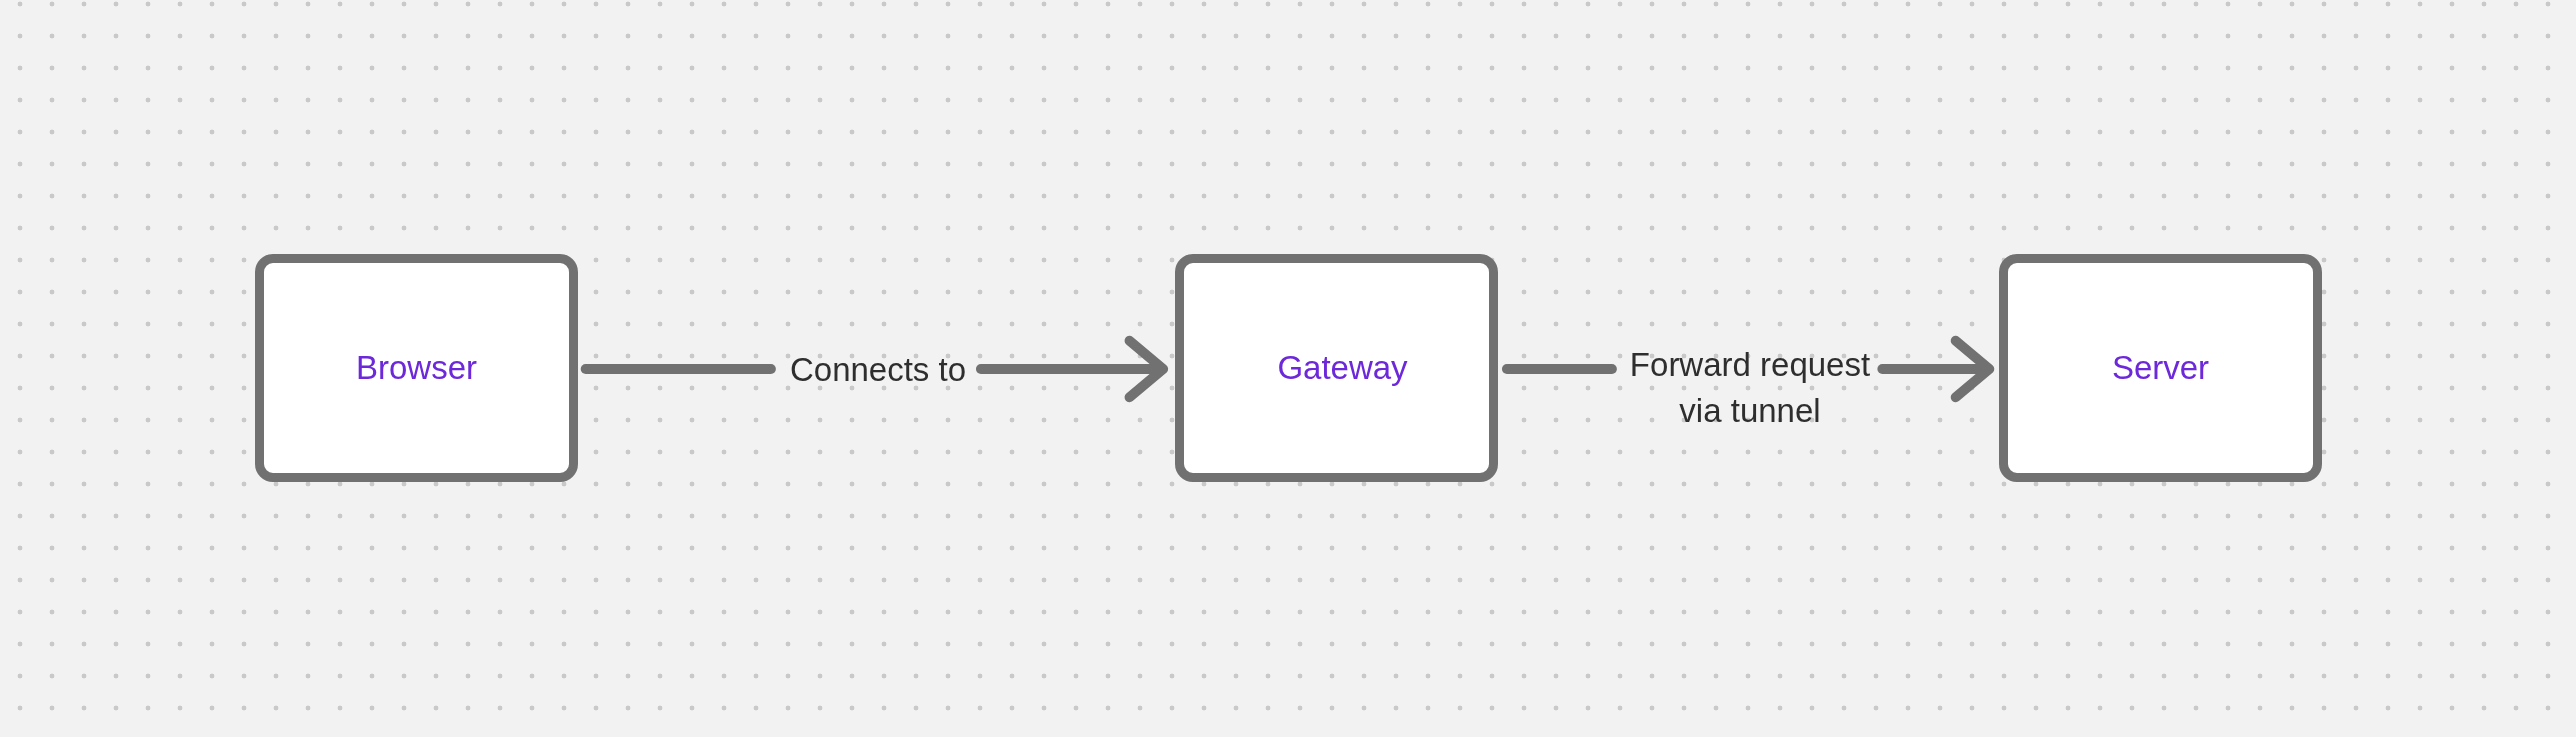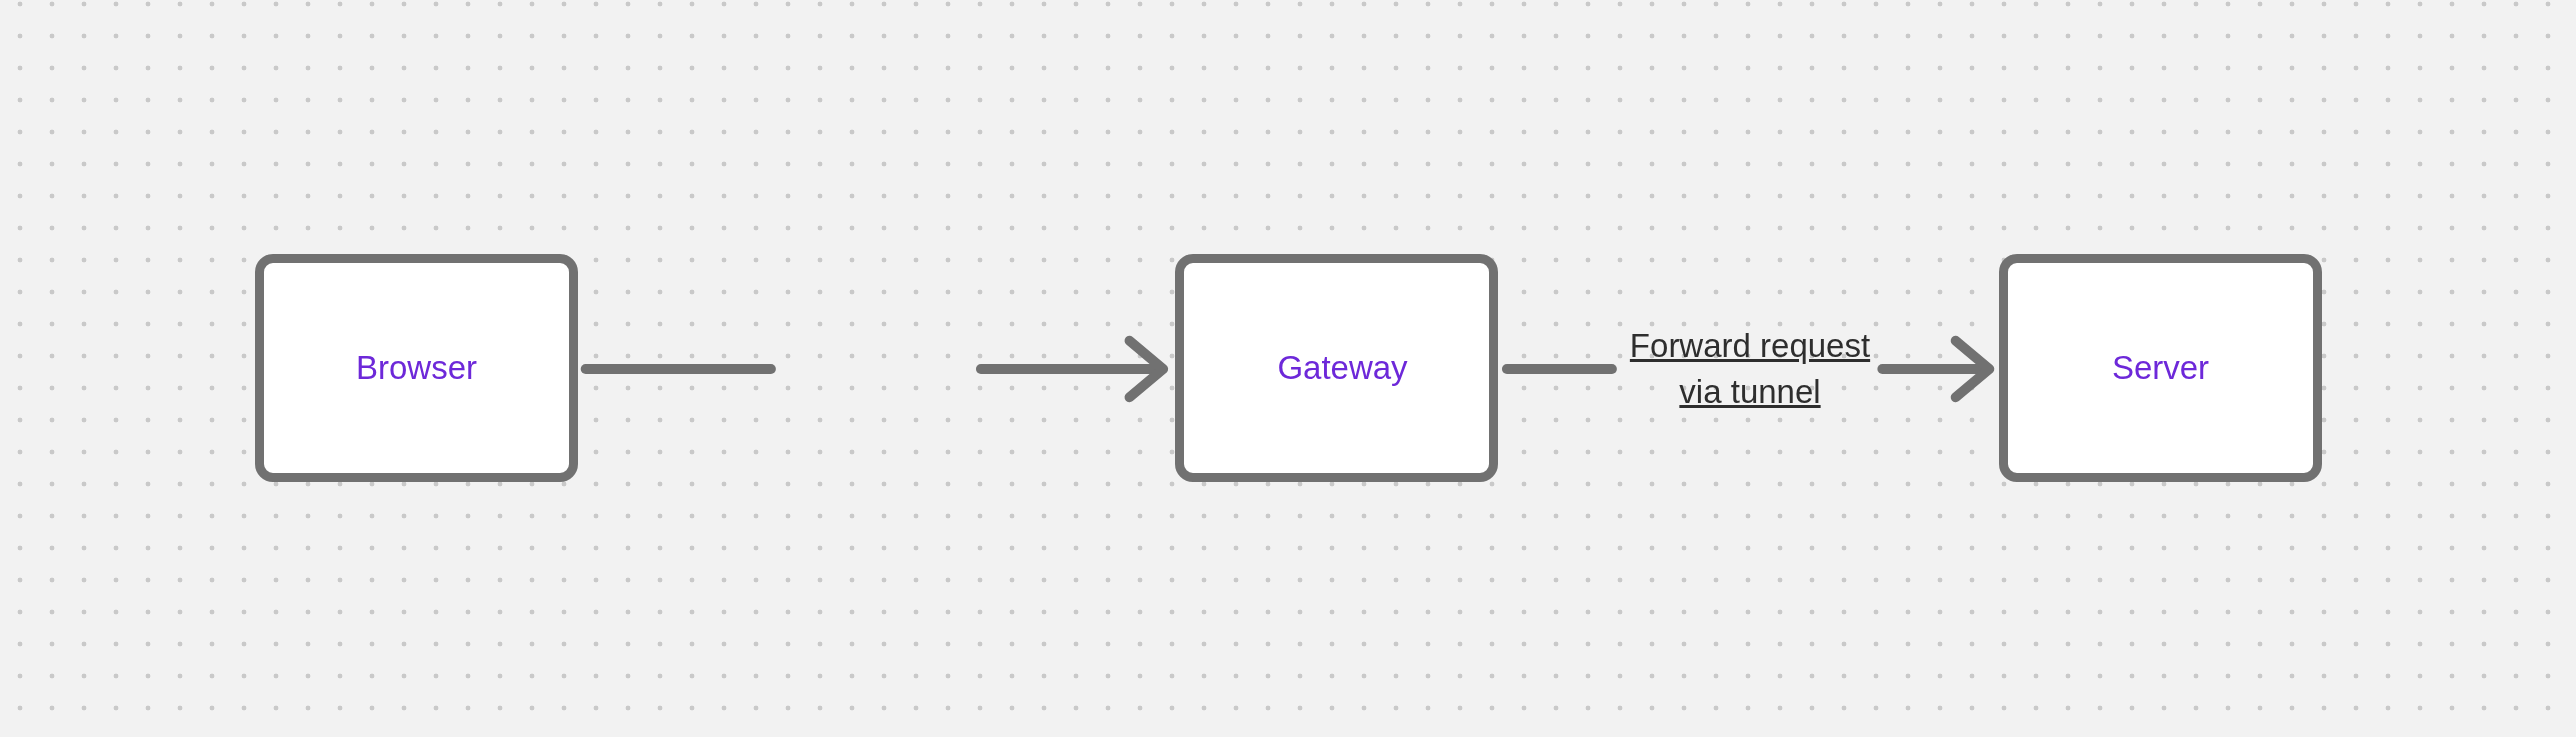--- a/index.html
+++ b/index.html
@@ -65,21 +65,21 @@
     transform: translate(-50%, -50%);
     font-size: 33px;
     line-height: 46px;
     color: #2e2e2e;
     text-align: center;
     white-space: pre-line;
     cursor: pointer;
     user-select: none;
   }
   #edge-label-1 { left: 878px;  top: 370px; }
-  #edge-label-2 { left: 1750px; top: 369px; text-decoration: underline; }
+  #edge-label-2 { left: 1750px; top: 388px; }
 </style>
 </head>
 <body>
 
 <div class="canvas">
 
   <svg class="connector-layer" viewBox="0 0 2600 744" xmlns="http://www.w3.org/2000/svg">
     <g>
       <line class="stroke" x1="591" y1="372.5" x2="778" y2="372.5"></line>
       <line class="stroke" x1="990" y1="372.5" x2="1166" y2="372.5"></line>
@@ -97,18 +97,19 @@
   </div>
 
   <div class="node" id="node-gateway">
     <span class="node-label">Gateway</span>
   </div>
 
   <div class="node" id="node-server">
     <span class="node-label">Server</span>
   </div>
 
+  <div class="edge-label" id="edge-label-1">Connects to</div>
 
   <div class="edge-label" id="edge-label-2">Forward request
 via tunnel</div>
 
 </div>
 
 
 </body></html>

